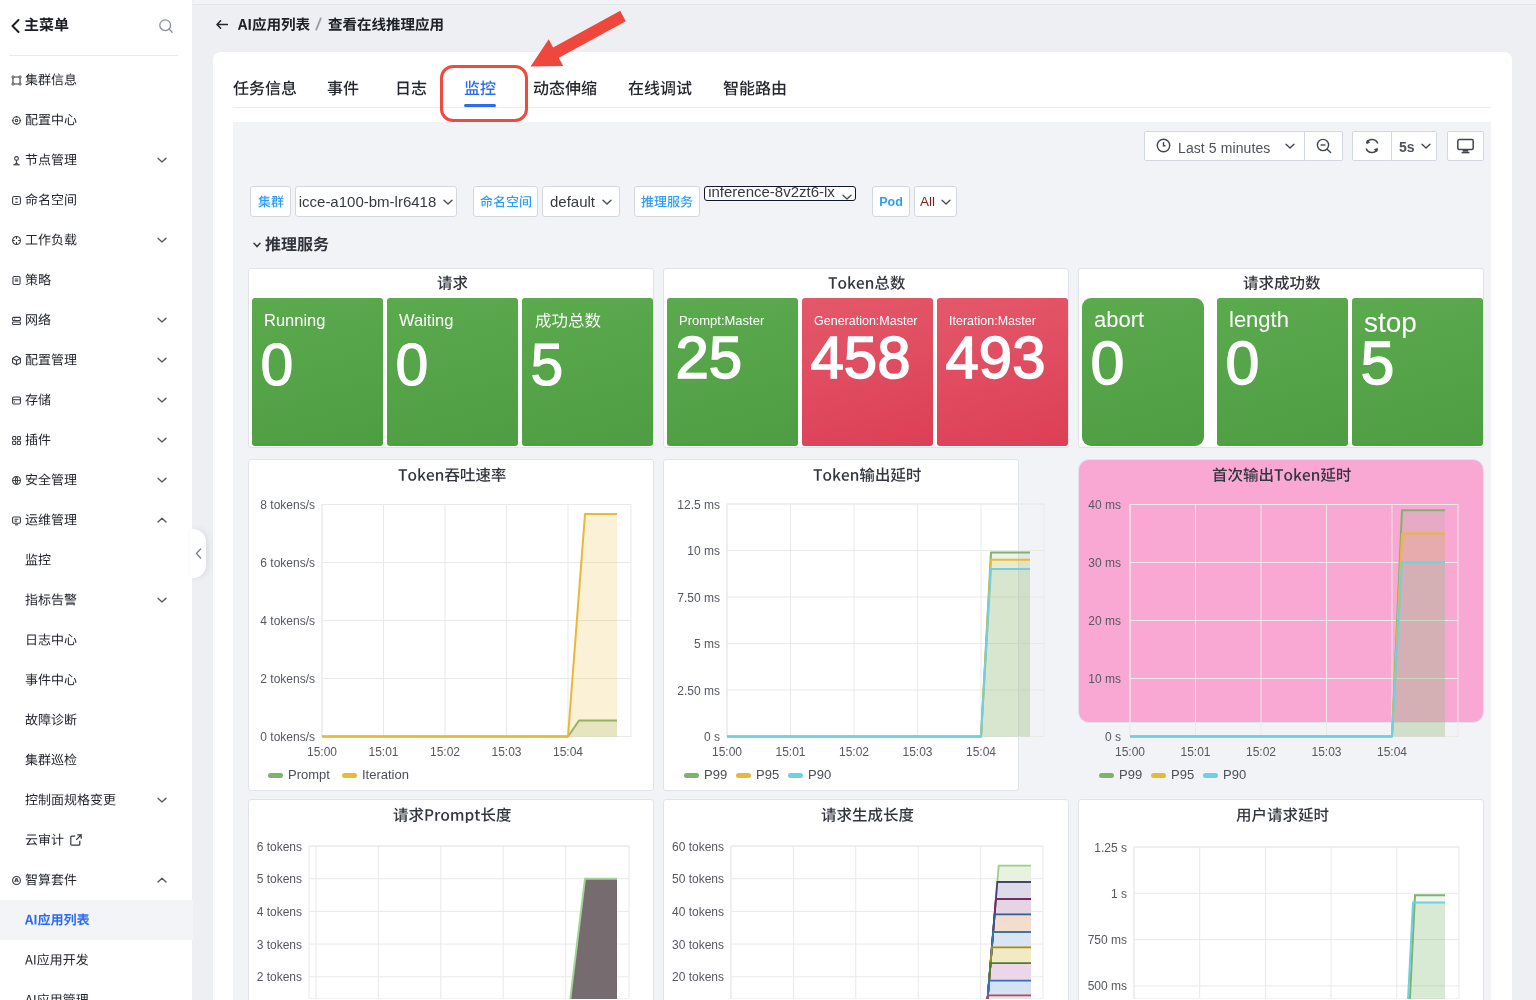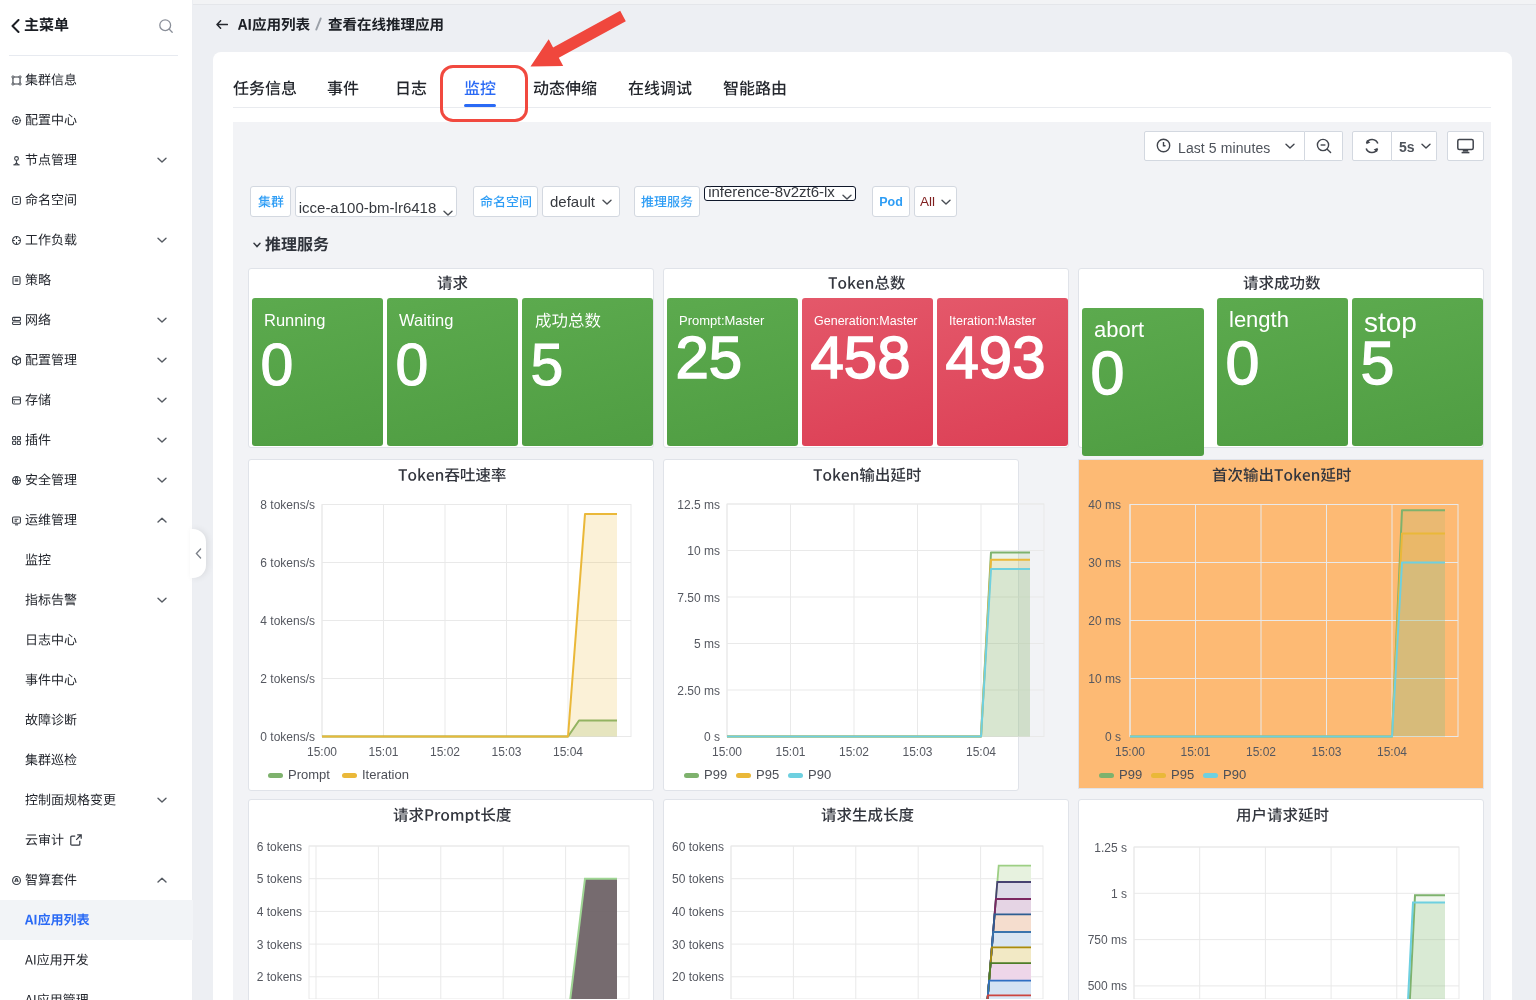--- a/index.html
+++ b/index.html
@@ -512,21 +512,21 @@
       <path d="M6.8 11.5h5.4v2.2H6.8z" fill="#41454d" stroke="none"></path>
       <path d="M5.6 14.6h7.8" stroke-width="1.5"></path>
     </svg>
   </div>
 <div class="ab flexc" style="left:250px;top:186px;width:41px;height:31px;background:#fff;border:1px solid #d3d8e0;border-radius:3px;display:flex;align-items:center;justify-content:center">
     <svg width="26.0" height="13" viewBox="0 -880 2000 1000" fill="#2e9df5">
       <path d="M451 -287V-226H51V-149H370C275 -86 141 -31 23 -3C43 16 70 52 84 75C208 39 349 -31 451 -113V83H545V-115C646 -35 787 33 912 69C925 46 951 11 971 -8C854 -35 723 -88 630 -149H949V-226H545V-287ZM486 -547V-492H260V-547ZM466 -824C480 -799 494 -769 504 -742H307C326 -771 343 -800 359 -828L263 -846C218 -759 137 -650 26 -569C48 -556 78 -527 94 -507C120 -528 144 -550 167 -572V-267H260V-296H922V-370H577V-428H853V-492H577V-547H851V-612H577V-667H893V-742H604C592 -774 571 -816 551 -848ZM486 -612H260V-667H486ZM486 -428V-370H260V-428Z"></path>
       <path transform="translate(1000 0)" d="M838 -845C824 -793 795 -719 771 -672L849 -651C874 -696 903 -763 930 -824ZM536 -811C565 -762 591 -696 601 -650H528V-564H686V-448H542V-361H686V-233H506V-144H686V84H777V-144H967V-233H777V-361H928V-448H777V-564H946V-650H616L683 -675C673 -720 644 -787 612 -837ZM375 -550V-467H259C264 -494 269 -521 273 -550ZM92 -796V-715H200L193 -631H39V-550H184C180 -521 175 -494 169 -467H86V-386H149C122 -298 82 -225 24 -169C43 -153 76 -114 86 -96C107 -117 125 -140 142 -164V84H229V33H479V-294H210C222 -323 231 -354 240 -386H463V-550H518V-631H463V-796ZM375 -631H282L290 -715H375ZM229 -212H386V-50H229Z"></path>
     </svg>
   </div>
-<div class="ab flexc" style="left:295px;top:186px;width:162px;height:31px;background:#fff;border:1px solid #d3d8e0;border-radius:3px;display:flex;align-items:flex-end;justify-content:center">
+<div class="ab flexc" style="left:295px;top:186px;width:162px;height:31px;background:#fff;border:1px solid #d3d8e0;border-radius:3px;display:flex;align-items:center;justify-content:center">
     <span style="font-size:15px;color:#36393f">icce-a100-bm-lr6418</span>
     <span style="width:7px"></span>
     <svg width="10" height="6" viewBox="0 0 10 6">
       <path d="M1 1.2 L5 5 L9 1.2" fill="none" stroke="#4a4e55" stroke-width="1.4" stroke-linecap="round" stroke-linejoin="round"></path>
     </svg>
   </div>
 <div class="ab flexc" style="left:473px;top:186px;width:65px;height:31px;background:#fff;border:1px solid #d3d8e0;border-radius:3px;display:flex;align-items:center;justify-content:center">
     <svg width="52.0" height="13" viewBox="0 -880 4000 1000" fill="#2e9df5">
       <path d="M505 -858C411 -728 215 -606 28 -559C48 -534 71 -496 83 -468C152 -491 222 -522 289 -560V-497H702V-561C766 -524 835 -493 904 -473C919 -501 949 -542 972 -563C814 -600 652 -685 562 -781L581 -804ZM325 -582C391 -623 453 -669 504 -719C551 -668 607 -622 669 -582ZM120 -424V10H208V-74H438V-424ZM208 -342H349V-157H208ZM531 -424V85H624V-340H793V-146C793 -135 789 -131 776 -131C762 -130 717 -130 669 -131C680 -107 692 -70 695 -45C766 -45 814 -45 845 -60C877 -74 885 -100 885 -145V-424Z"></path>
       <path transform="translate(1000 0)" d="M251 -518C296 -485 350 -441 392 -403C281 -346 159 -305 39 -281C56 -260 78 -219 88 -194C141 -206 194 -222 246 -240V83H340V35H756V84H853V-349H488C642 -438 773 -558 850 -711L785 -750L769 -745H442C464 -772 484 -799 503 -826L396 -848C336 -753 223 -647 60 -572C81 -555 111 -520 125 -497C217 -545 294 -600 359 -659H708C652 -579 572 -510 480 -452C435 -492 374 -538 325 -572ZM756 -51H340V-263H756Z"></path>
@@ -634,21 +634,21 @@
 <div class="ab" style="left:1078px;top:268px;width:406px;height:180px;background:#fff;border:1px solid #e0e3e9;border-radius:3px">
     <div class="ab" style="left:164.2px;top:6px">
       <svg width="77.5" height="15.5" viewBox="0 -880 5000 1000" fill="#33363e">
         <path d="M95 -768C148 -720 216 -653 248 -609L312 -676C279 -717 209 -781 156 -825ZM38 -533V-442H176V-100C176 -55 147 -23 127 -10C143 8 167 47 175 70C191 48 220 24 394 -112C384 -131 369 -167 363 -193L267 -120V-533ZM508 -204H798V-133H508ZM508 -267V-332H798V-267ZM606 -844V-770H380V-701H606V-647H406V-581H606V-523H349V-453H963V-523H699V-581H902V-647H699V-701H933V-770H699V-844ZM419 -403V84H508V-67H798V-15C798 -2 794 2 780 2C767 2 719 3 672 0C683 23 695 58 699 82C769 82 816 81 847 68C879 54 888 30 888 -13V-403Z"></path>
         <path transform="translate(1000 0)" d="M106 -493C168 -436 239 -355 269 -301L346 -358C314 -412 240 -489 178 -542ZM36 -101 97 -15C197 -74 326 -152 449 -230V-38C449 -19 442 -13 424 -13C404 -12 340 -12 274 -14C288 14 303 58 307 85C396 86 458 83 496 66C532 51 546 23 546 -38V-381C631 -214 749 -77 901 -1C916 -28 948 -66 970 -85C867 -129 777 -203 704 -294C768 -350 846 -427 906 -496L823 -554C781 -494 713 -420 653 -364C609 -431 573 -505 546 -582V-592H942V-684H826L868 -732C827 -765 745 -812 683 -842L627 -782C678 -755 743 -716 786 -684H546V-842H449V-684H62V-592H449V-329C299 -243 135 -151 36 -101Z"></path>
         <path transform="translate(2000 0)" d="M531 -843C531 -789 533 -736 535 -683H119V-397C119 -266 112 -92 31 29C53 41 95 74 111 93C200 -36 217 -237 218 -382H379C376 -230 370 -173 359 -157C351 -148 342 -146 328 -146C311 -146 272 -147 230 -151C244 -127 255 -90 256 -62C304 -60 349 -60 375 -64C403 -67 422 -75 440 -97C461 -125 467 -212 471 -431C471 -443 472 -469 472 -469H218V-590H541C554 -433 577 -288 613 -173C551 -102 477 -43 393 2C414 20 448 60 462 80C532 38 596 -14 652 -74C698 20 757 77 831 77C914 77 948 30 964 -148C938 -157 904 -179 882 -201C877 -71 864 -20 838 -20C795 -20 756 -71 723 -157C796 -255 854 -370 897 -500L802 -523C774 -430 736 -346 688 -272C665 -362 648 -471 639 -590H955V-683H851L900 -735C862 -769 786 -816 727 -846L669 -789C723 -760 788 -716 826 -683H633C631 -735 630 -789 630 -843Z"></path>
         <path transform="translate(3000 0)" d="M33 -192 56 -94C164 -124 308 -164 443 -204L431 -294L280 -254V-641H418V-731H46V-641H187V-229C129 -214 76 -201 33 -192ZM586 -828C586 -757 586 -688 584 -622H429V-532H580C566 -294 514 -102 308 10C331 27 361 61 375 85C600 -44 659 -264 675 -532H847C834 -194 820 -63 793 -32C782 -19 772 -16 752 -16C730 -16 677 -17 619 -21C636 5 647 45 649 72C705 75 761 75 795 71C830 67 853 57 877 26C914 -21 927 -167 941 -577C941 -590 941 -622 941 -622H679C681 -688 682 -757 682 -828Z"></path>
         <path transform="translate(4000 0)" d="M435 -828C418 -790 387 -733 363 -697L424 -669C451 -701 483 -750 514 -795ZM79 -795C105 -754 130 -699 138 -664L210 -696C201 -731 174 -784 147 -823ZM394 -250C373 -206 345 -167 312 -134C279 -151 245 -167 212 -182L250 -250ZM97 -151C144 -132 197 -107 246 -81C185 -40 113 -11 35 6C51 24 69 57 78 78C169 53 253 16 323 -39C355 -20 383 -2 405 15L462 -47C440 -62 413 -78 384 -95C436 -153 476 -224 501 -312L450 -331L435 -328H288L307 -374L224 -390C216 -370 208 -349 198 -328H66V-250H158C138 -213 116 -179 97 -151ZM246 -845V-662H47V-586H217C168 -528 97 -474 32 -447C50 -429 71 -397 82 -376C138 -407 198 -455 246 -508V-402H334V-527C378 -494 429 -453 453 -430L504 -497C483 -511 410 -557 360 -586H532V-662H334V-845ZM621 -838C598 -661 553 -492 474 -387C494 -374 530 -343 544 -328C566 -361 587 -398 605 -439C626 -351 652 -270 686 -197C631 -107 555 -38 450 11C467 29 492 68 501 88C600 36 675 -29 732 -111C780 -33 840 30 914 75C928 52 955 18 976 1C896 -42 833 -111 783 -197C834 -298 866 -420 887 -567H953V-654H675C688 -709 699 -767 708 -826ZM799 -567C785 -464 765 -375 735 -297C702 -379 677 -470 660 -567Z"></path>
       </svg>
     </div>
-    <div class="ab" style="left:2.5px;top:39px;width:122px;height:148px;background:linear-gradient(165deg,#5caa4e 0%,#4f9d42 100%);border-radius:3px">
+    <div class="ab" style="left:2.5px;top:29px;width:122px;height:148px;background:linear-gradient(165deg,#5caa4e 0%,#4f9d42 100%);border-radius:9px">
       <div class="ab" style="left:12.5px;top:8.8px;font-size:22px;color:#fff;line-height:1.15">abort</div>
       <div class="ab" style="left:9px;top:35px;font-size:61px;font-weight:normal;-webkit-text-stroke:1.3px #fff;color:#fff;line-height:1">0</div>
     </div>
     <div class="ab" style="left:137.5px;top:29px;width:131.4px;height:148px;background:linear-gradient(165deg,#5caa4e 0%,#4f9d42 100%);border-radius:3px">
       <div class="ab" style="left:12.5px;top:8.8px;font-size:22px;color:#fff;line-height:1.15">length</div>
       <div class="ab" style="left:9px;top:35px;font-size:61px;font-weight:normal;-webkit-text-stroke:1.3px #fff;color:#fff;line-height:1">0</div>
     </div>
     <div class="ab" style="left:272.5px;top:29px;width:131.4px;height:148px;background:linear-gradient(165deg,#5caa4e 0%,#4f9d42 100%);border-radius:3px">
       <div class="ab" style="left:12.5px;top:8.8px;font-size:28px;color:#fff;line-height:1.15">stop</div>
       <div class="ab" style="left:9px;top:35px;font-size:61px;font-weight:normal;-webkit-text-stroke:1.3px #fff;color:#fff;line-height:1">5</div>
@@ -745,21 +745,21 @@
       <text x="253.5" y="295.5" text-anchor="middle" font-size="12" fill="#555860" font-family="Liberation Sans">15:03</text>
       <text x="317.0" y="295.5" text-anchor="middle" font-size="12" fill="#555860" font-family="Liberation Sans">15:04</text>
     </svg>
     <div class="ab" style="left:20px;top:313px;width:15px;height:5px;border-radius:2.5px;background:#7EB26D"></div>
     <div class="ab" style="left:40px;top:307px;font-size:13px;color:#4c4f57">P99</div>
     <div class="ab" style="left:72px;top:313px;width:15px;height:5px;border-radius:2.5px;background:#EAB839"></div>
     <div class="ab" style="left:92px;top:307px;font-size:13px;color:#4c4f57">P95</div>
     <div class="ab" style="left:124px;top:313px;width:15px;height:5px;border-radius:2.5px;background:#6ED0E0"></div>
     <div class="ab" style="left:144px;top:307px;font-size:13px;color:#4c4f57">P90</div>
   </div>
-<div class="ab" style="left:1078px;top:459px;width:406px;height:330px;background:#fdba74;border:1px solid #e0e3e9;border-radius:0">
+<div class="ab" style="left:1078px;top:459px;width:406px;height:264px;background:#f9a8d4;border:1px solid #e0e3e9;border-radius:11px">
     <div class="ab" style="left:133.3px;top:7px">
       <svg width="139.4" height="15.5" viewBox="0 -880 8991 1000" fill="#33363e">
         <path d="M253 -301H742V-215H253ZM253 -375V-458H742V-375ZM253 -141H742V-52H253ZM218 -812C246 -782 277 -741 298 -708H51V-620H444C439 -594 432 -566 424 -541H159V84H253V32H742V84H840V-541H526C537 -566 548 -593 559 -620H952V-708H711C739 -741 769 -781 796 -821L689 -846C669 -805 635 -749 604 -708H354L398 -731C379 -765 339 -814 302 -849Z"></path>
         <path transform="translate(1000 0)" d="M50 -708C118 -668 205 -607 246 -565L306 -643C263 -684 175 -740 107 -776ZM36 -77 124 -12C186 -106 257 -219 314 -324L240 -386C176 -274 93 -151 36 -77ZM446 -844C416 -683 358 -525 278 -429C303 -417 350 -391 370 -376C410 -432 447 -504 478 -586H822C803 -520 777 -451 755 -405C778 -395 816 -376 836 -365C871 -437 915 -545 941 -646L871 -686L853 -680H510C525 -727 537 -776 548 -826ZM560 -546V-483C560 -345 536 -128 241 15C265 33 299 67 314 90C494 -1 582 -121 624 -236C680 -90 766 18 904 77C918 52 947 12 968 -7C796 -69 705 -218 660 -410C661 -435 662 -459 662 -481V-546Z"></path>
         <path transform="translate(2000 0)" d="M729 -446V-82H801V-446ZM856 -483V-16C856 -4 853 -1 841 -1C828 0 787 0 742 -1C753 21 762 53 765 75C826 75 868 73 895 61C924 48 931 26 931 -16V-483ZM67 -320C75 -329 108 -335 139 -335H212V-210C146 -196 85 -184 37 -175L58 -87L212 -123V82H293V-143L372 -164L365 -243L293 -227V-335H365V-420H293V-566H212V-420H140C164 -486 188 -563 207 -643H368V-728H226C232 -762 238 -796 243 -830L156 -843C153 -805 148 -766 141 -728H42V-643H126C110 -566 92 -503 84 -479C69 -434 57 -402 40 -397C50 -376 63 -336 67 -320ZM658 -849C590 -746 463 -652 343 -598C365 -579 390 -549 403 -527C425 -538 448 -551 470 -565V-526H855V-571C877 -558 899 -546 922 -534C933 -559 959 -589 980 -608C879 -650 788 -703 713 -783L735 -815ZM526 -602C575 -638 623 -680 664 -724C708 -676 755 -637 806 -602ZM606 -395V-328H486V-395ZM410 -468V80H486V-120H606V-9C606 0 603 3 595 3C586 3 560 3 531 2C541 24 551 57 553 78C598 78 630 77 653 65C677 51 682 29 682 -8V-468ZM486 -258H606V-190H486Z"></path>
         <path transform="translate(3000 0)" d="M96 -343V27H797V83H902V-344H797V-67H550V-402H862V-756H758V-494H550V-843H445V-494H244V-756H144V-402H445V-67H201V-343Z"></path>
         <path transform="translate(4000 0)" d="M246 0H364V-639H580V-737H31V-639H246Z"></path>
         <path transform="translate(4611 0)" d="M308 14C444 14 566 -92 566 -275C566 -458 444 -564 308 -564C171 -564 48 -458 48 -275C48 -92 171 14 308 14ZM308 -82C221 -82 167 -158 167 -275C167 -391 221 -469 308 -469C394 -469 448 -391 448 -275C448 -158 394 -82 308 -82Z"></path>
         <path transform="translate(5226 0)" d="M87 0H200V-143L292 -249L441 0H566L359 -326L545 -551H417L204 -284H200V-797H87Z"></path>
         <path transform="translate(5801 0)" d="M317 14C388 14 452 -11 502 -45L462 -118C422 -92 380 -77 331 -77C236 -77 170 -140 161 -245H518C521 -259 524 -281 524 -304C524 -459 445 -564 299 -564C171 -564 48 -454 48 -275C48 -93 166 14 317 14ZM160 -325C171 -421 232 -473 301 -473C381 -473 424 -419 424 -325Z"></path>

